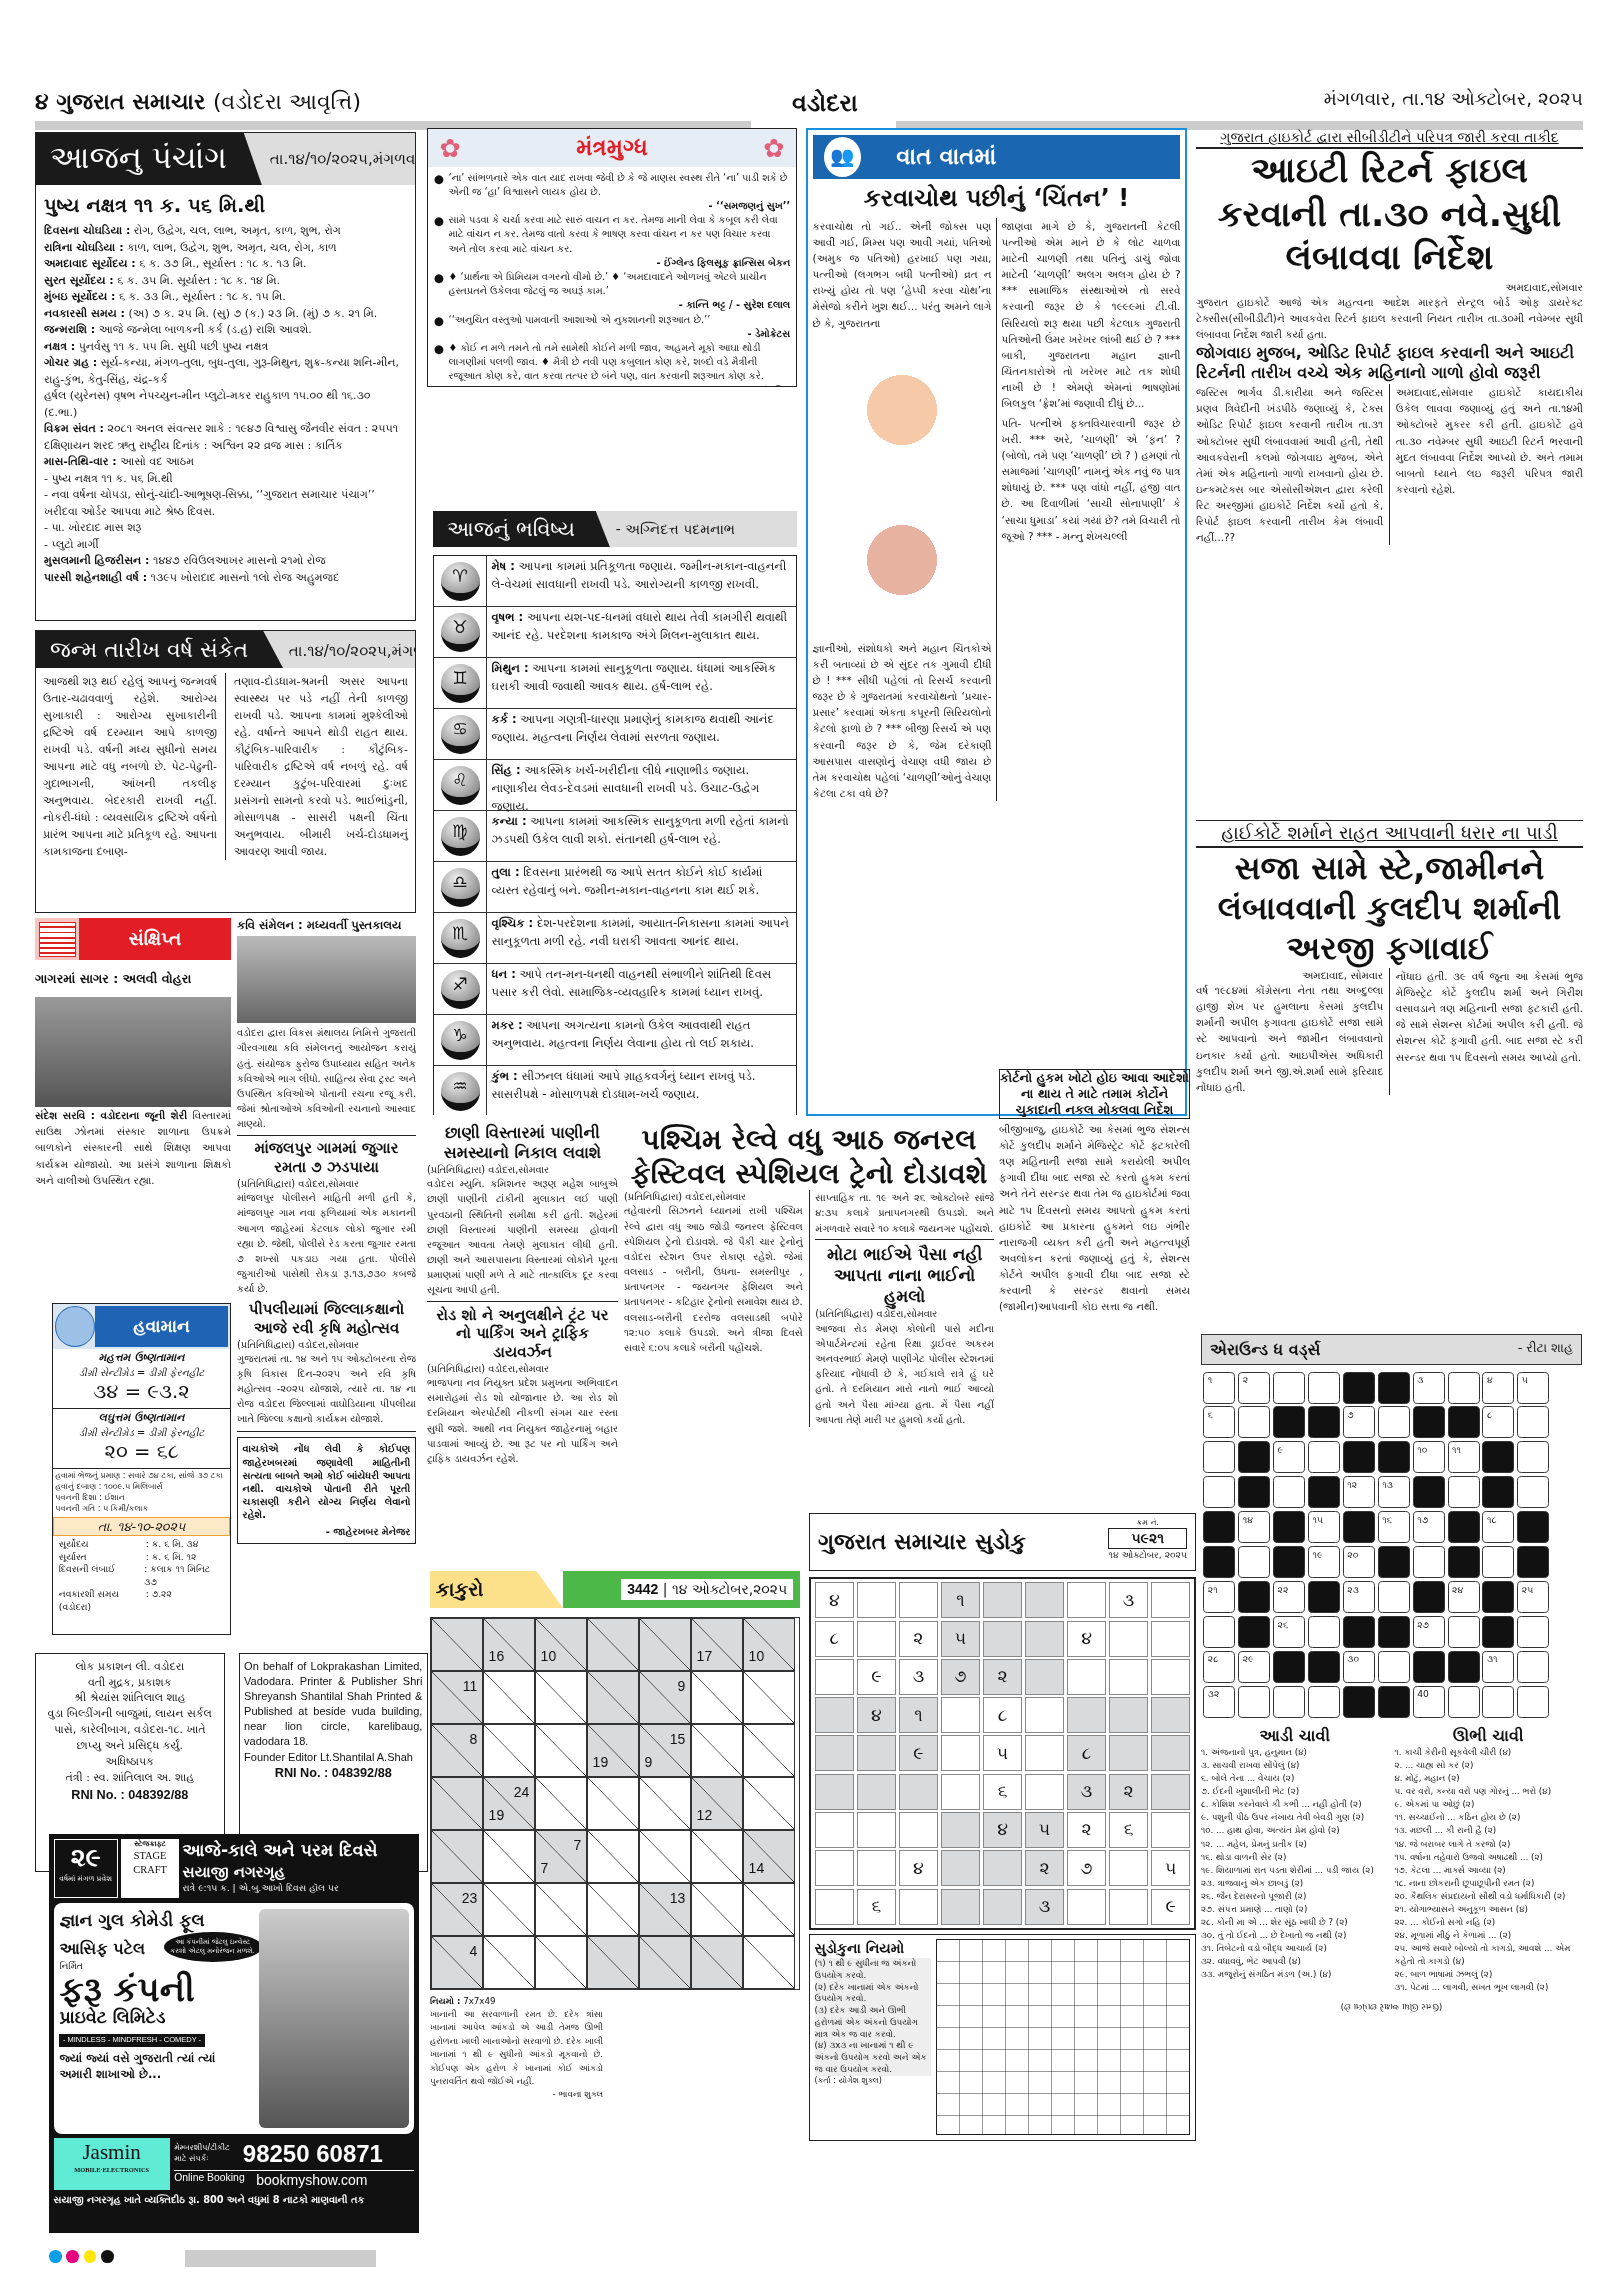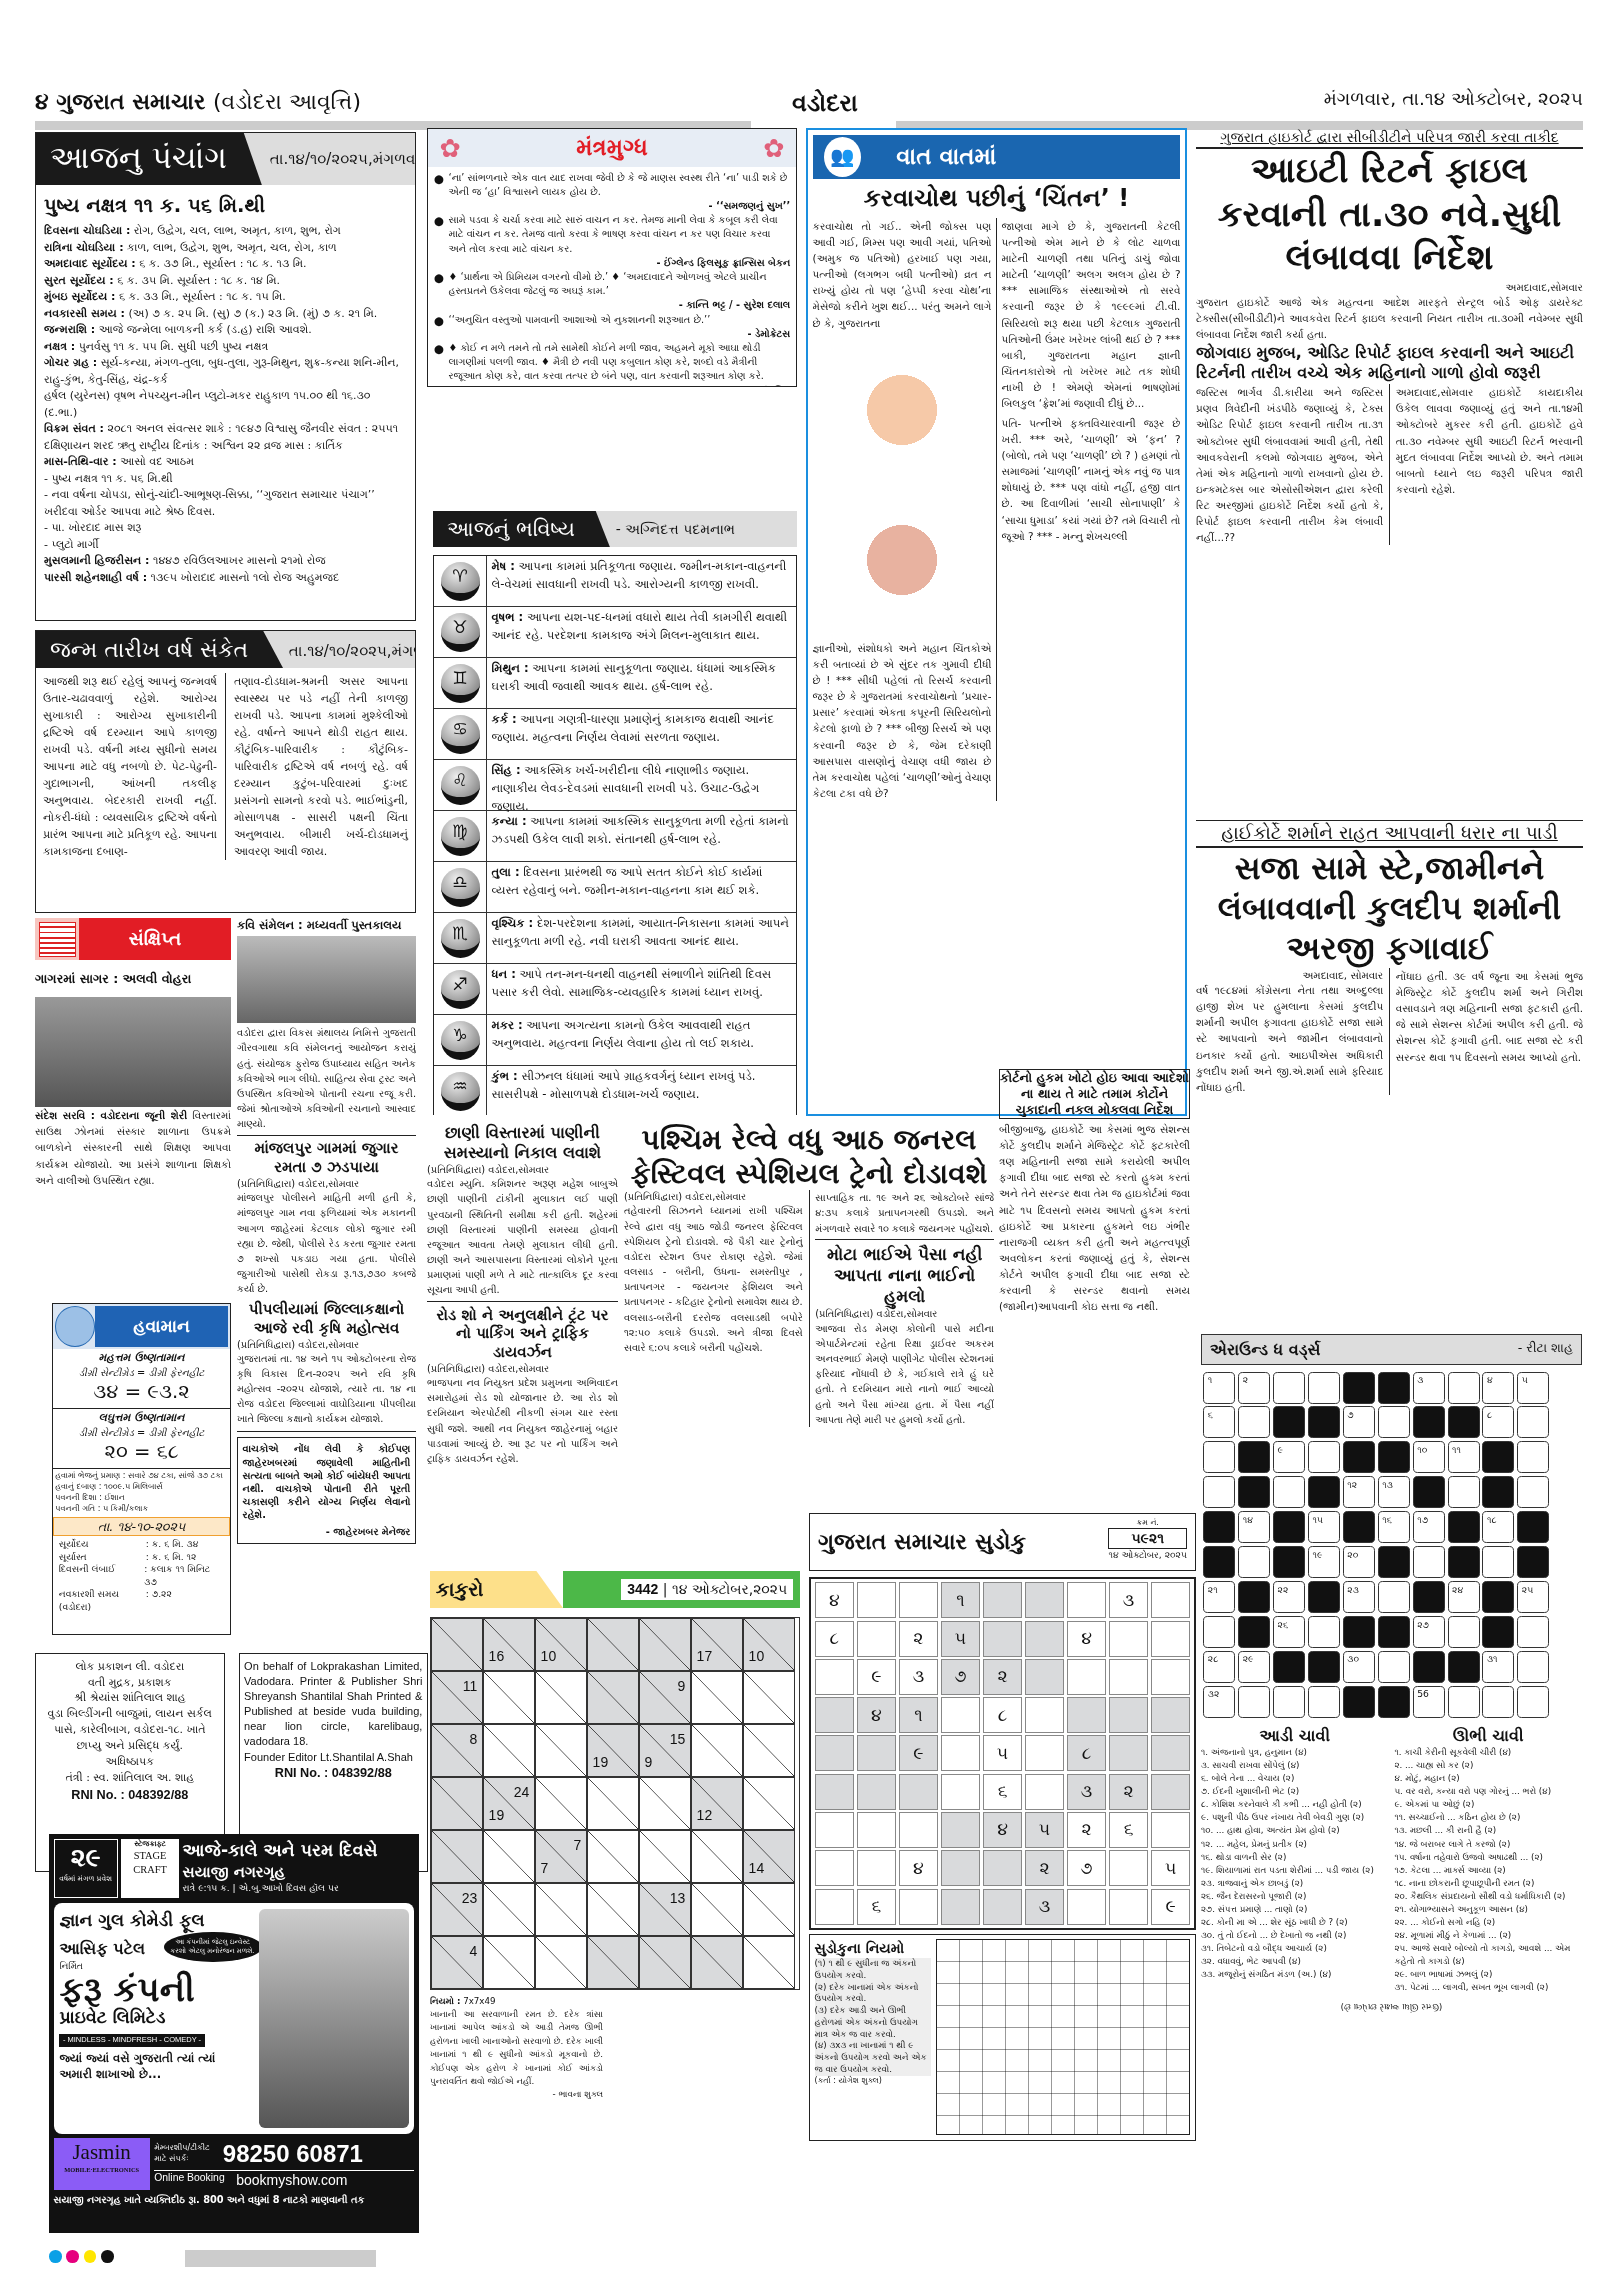--- a/index.html
+++ b/index.html
@@ -210,21 +210,21 @@
     <div class="bold" style="font-size:16px;margin-top:5.8px">આસિફ પટેલ</div>
     <div style="font-size:9.2px">નિર્મિત</div>
     <div style="position:absolute;left:110px;top:29px;width:98px;background:#111;color:#fff;border-radius:50%;padding:5.8px;font-size:7px;text-align:center">આ કંપનીમાં જેટલુ ઇન્વેસ્ટ કરશો એટલુ મનોરંજન મળશે.</div>
     <div class="bold" style="font-size:34px;line-height:1">ફરૂ કંપની</div>
     <div class="bold" style="font-size:17.3px">પ્રાઇવેટ લિમિટેડ</div>
     <div style="font-family:'Liberation Sans',sans-serif;font-size:7.5px;background:#111;color:#fff;display:inline-block;padding:1.2px 3.5px">- MINDLESS - MINDFRESH - COMEDY -</div>
     <div class="bold" style="font-size:11.6px;width:173px;margin-top:4.6px">જ્યાં જ્યાં વસે ગુજરાતી ત્યાં ત્યાં અમારી શાખાઓ છે...</div>
     <div style="position:absolute;right:5.8px;top:5.8px;width:150px;height:219px;background:linear-gradient(#ccc,#555);border-radius:5.8px"></div>
   </div>
   <div style="display:flex;padding:3.5px 4.6px;gap:4.6px">
-    <div style="width:96px;background:#8b5cf6;color:#111;text-align:center;font-family:'Liberation Serif',serif">
+    <div style="width:116px;background:#5eead4;color:#111;text-align:center;font-family:'Liberation Serif',serif">
       <div style="font-size:21px">Jasmin</div>
       <div style="font-size:6.4px;font-weight:bold">MOBILE·ELECTRONICS</div>
     </div>
     <div style="flex:1">
       <div style="display:flex;align-items:center;gap:4.6px">
           <span style="font-size:8px;width:64px">મેમ્બરશીપ/ટીકીટ માટે સંપર્કઃ</span>
           <span style="font-family:'Liberation Sans',sans-serif;font-size:24px;font-weight:bold">98250 60871</span>
         </div>
       <div style="font-family:'Liberation Sans',sans-serif;display:flex;gap:11.6px;border-top:1.2px solid #fff">
           <span style="font-size:10.4px">Online Booking</span>
@@ -740,21 +740,21 @@
       <div class="cw-cell b"></div>
       <div class="cw-cell b"></div>
       <div class="cw-cell">૩૧</div>
       <div class="cw-cell"></div>
       <div class="cw-cell">૩૨</div>
       <div class="cw-cell"></div>
       <div class="cw-cell"></div>
       <div class="cw-cell"></div>
       <div class="cw-cell b"></div>
       <div class="cw-cell b"></div>
-      <div class="cw-cell">56</div>
+      <div class="cw-cell">40</div>
       <div class="cw-cell"></div>
       <div class="cw-cell"></div>
       <div class="cw-cell"></div>
     </div>
   <div style="display:flex;gap:5.8px">
     <div style="flex:1">
       <div class="bold" style="font-size:16px;text-align:center">આડી ચાવી</div>
       <div id="cw-across" style="font-size:8.7px;line-height:1.5">
           <div>૧. અંજનાનો પુત્ર, હનુમાન (૪)</div>
           <div>૩. સાચવી રાખવા સોંપેલું (૪)</div>

